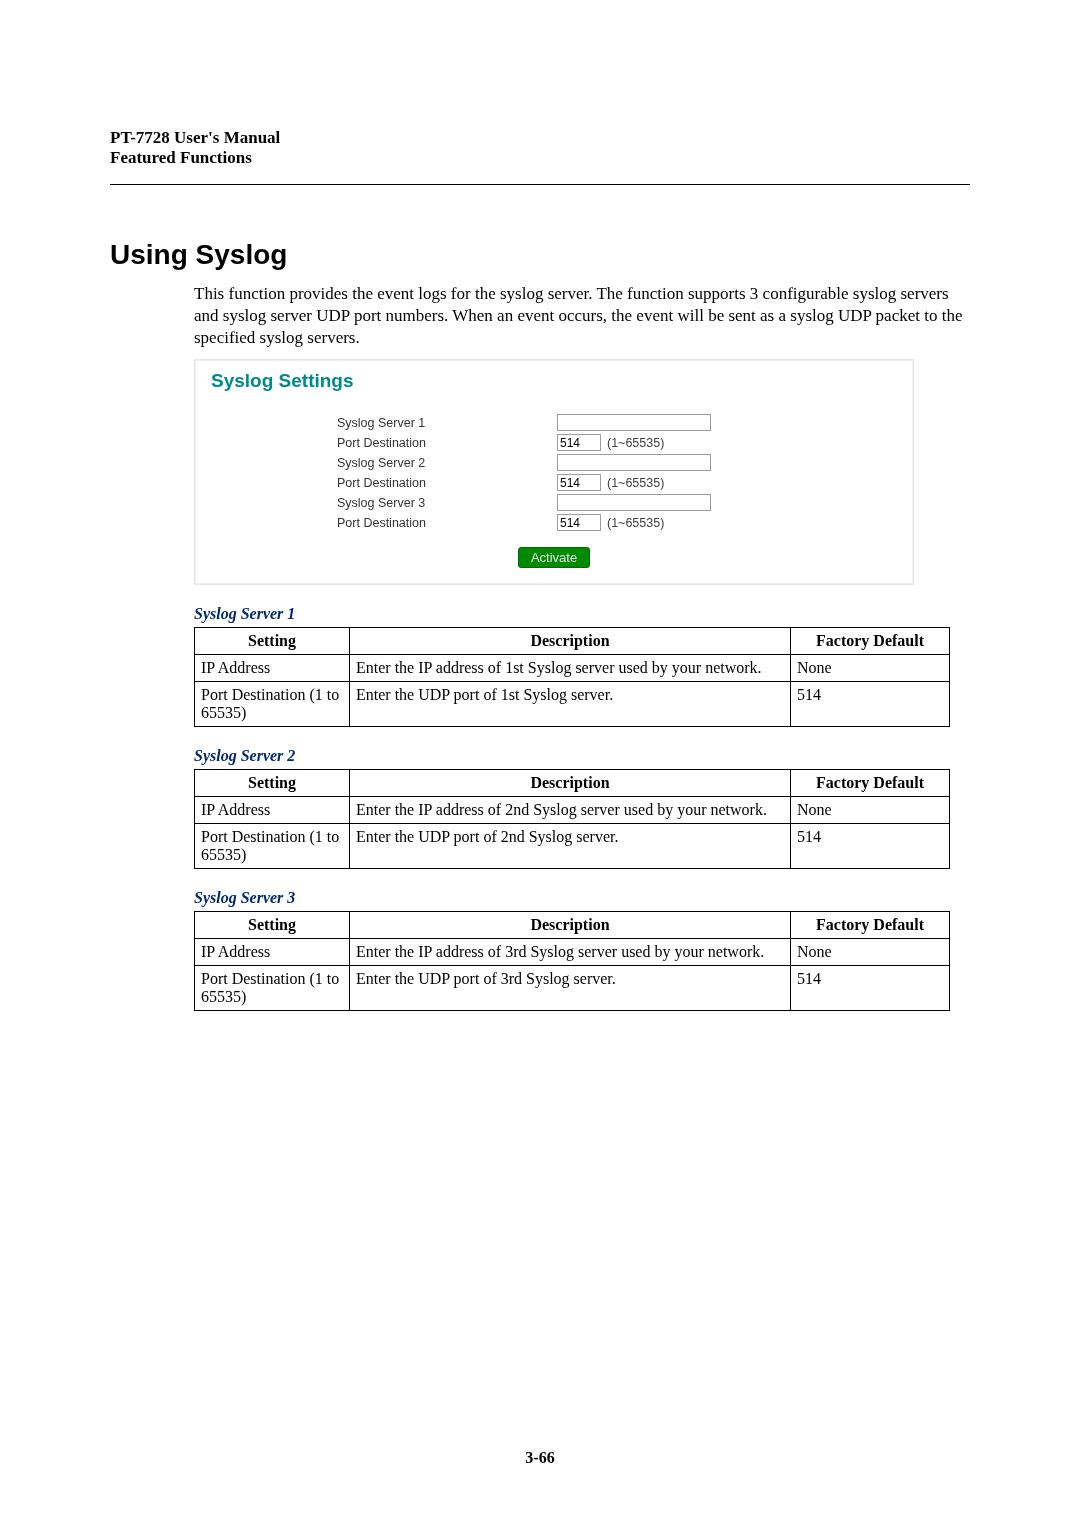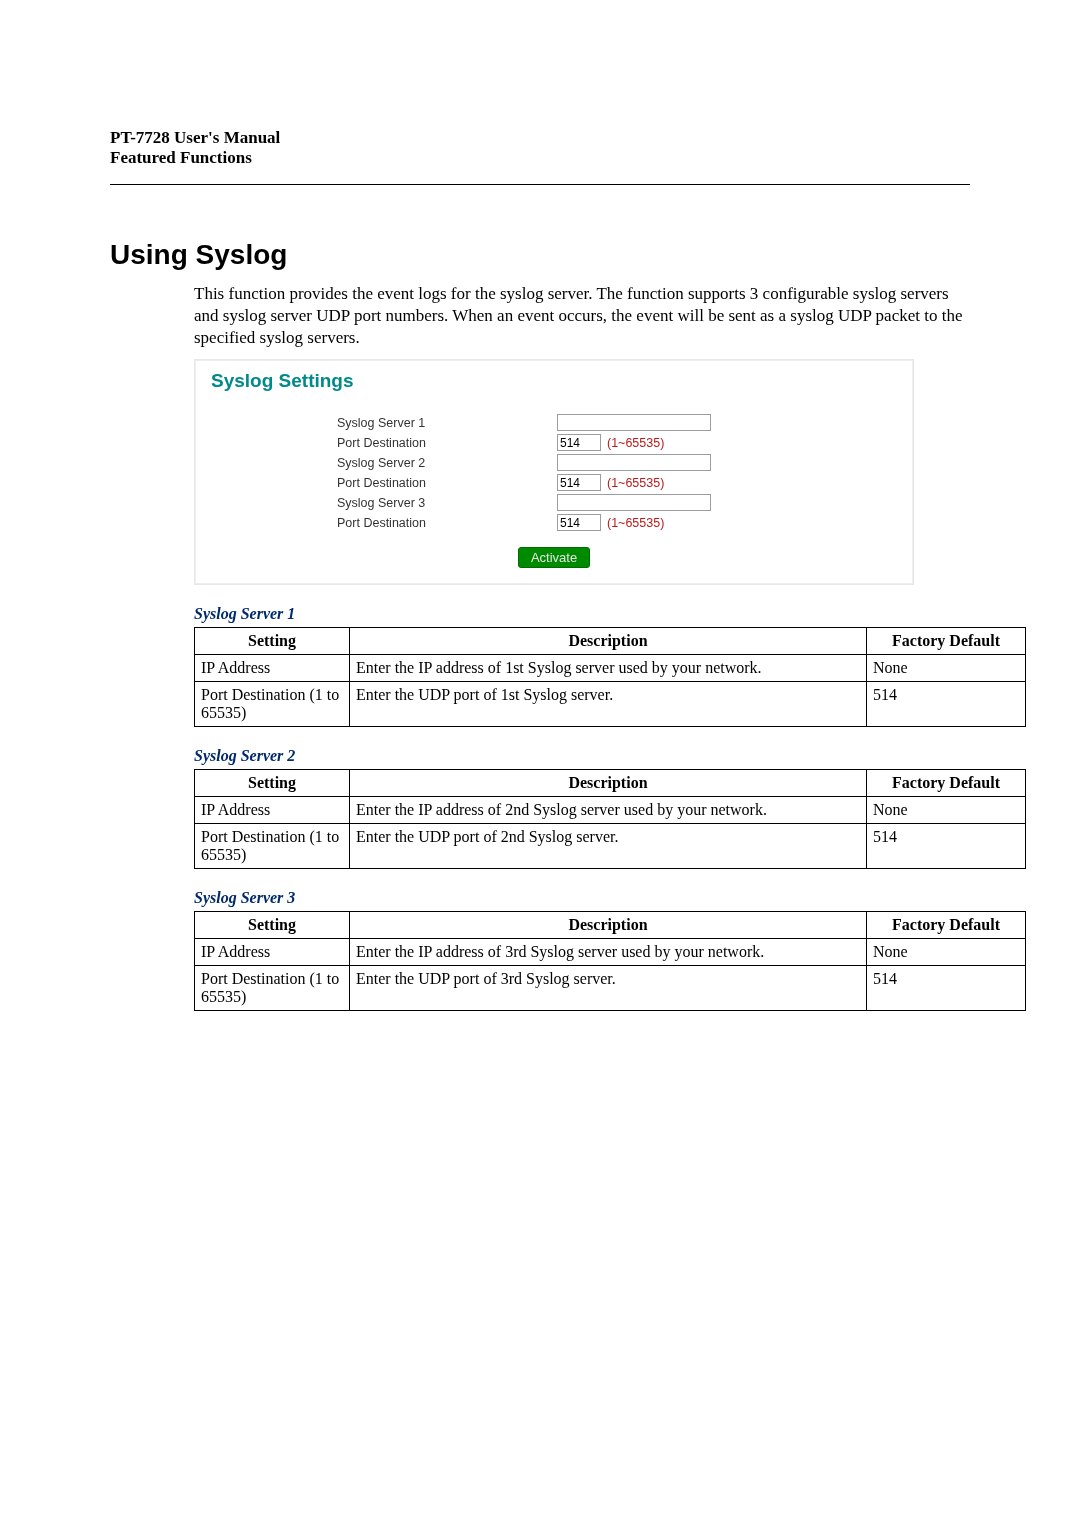--- a/index.html
+++ b/index.html
@@ -75,21 +75,21 @@
     background: #fff;
     font-size: 12px;
     padding: 0 2px;
     box-sizing: border-box;
   }
   .tx-short {
     width: 44px;
   }
   .hint {
     margin-left: 6px;
-    color: #b91c1c;
+    color: #404040;
   }
   .activate-row {
     margin-top: 16px;
     text-align: center;
   }
   .activate-btn {
     background: #008a00;
     color: #e5e5e5;
     font-size: 13px;
     border: 1px solid #006b00;
@@ -102,21 +102,21 @@
     margin-top: 20px;
     margin-left: 84px;
     font-style: italic;
     font-weight: bold;
     font-size: 16px;
     color: #002a6c;
   }
   table.desc {
     margin-top: 4px;
     margin-left: 84px;
-    width: 832px;
+    width: 756px;
     border-collapse: collapse;
     font-size: 16px;
   }
   table.desc th, table.desc td {
     border: 1px solid #000;
     padding: 4px 6px;
     vertical-align: top;
     text-align: left;
   }
   table.desc th {
@@ -240,13 +240,14 @@
       <td>None</td>
     </tr>
     <tr>
       <td>Port Destination (1 to 65535)</td>
       <td>Enter the UDP port of 3rd Syslog server.</td>
       <td>514</td>
     </tr>
   </tbody>
     </table>
 
+  <div class="page-num">3-66</div>
 </div>
 
 </body></html>

